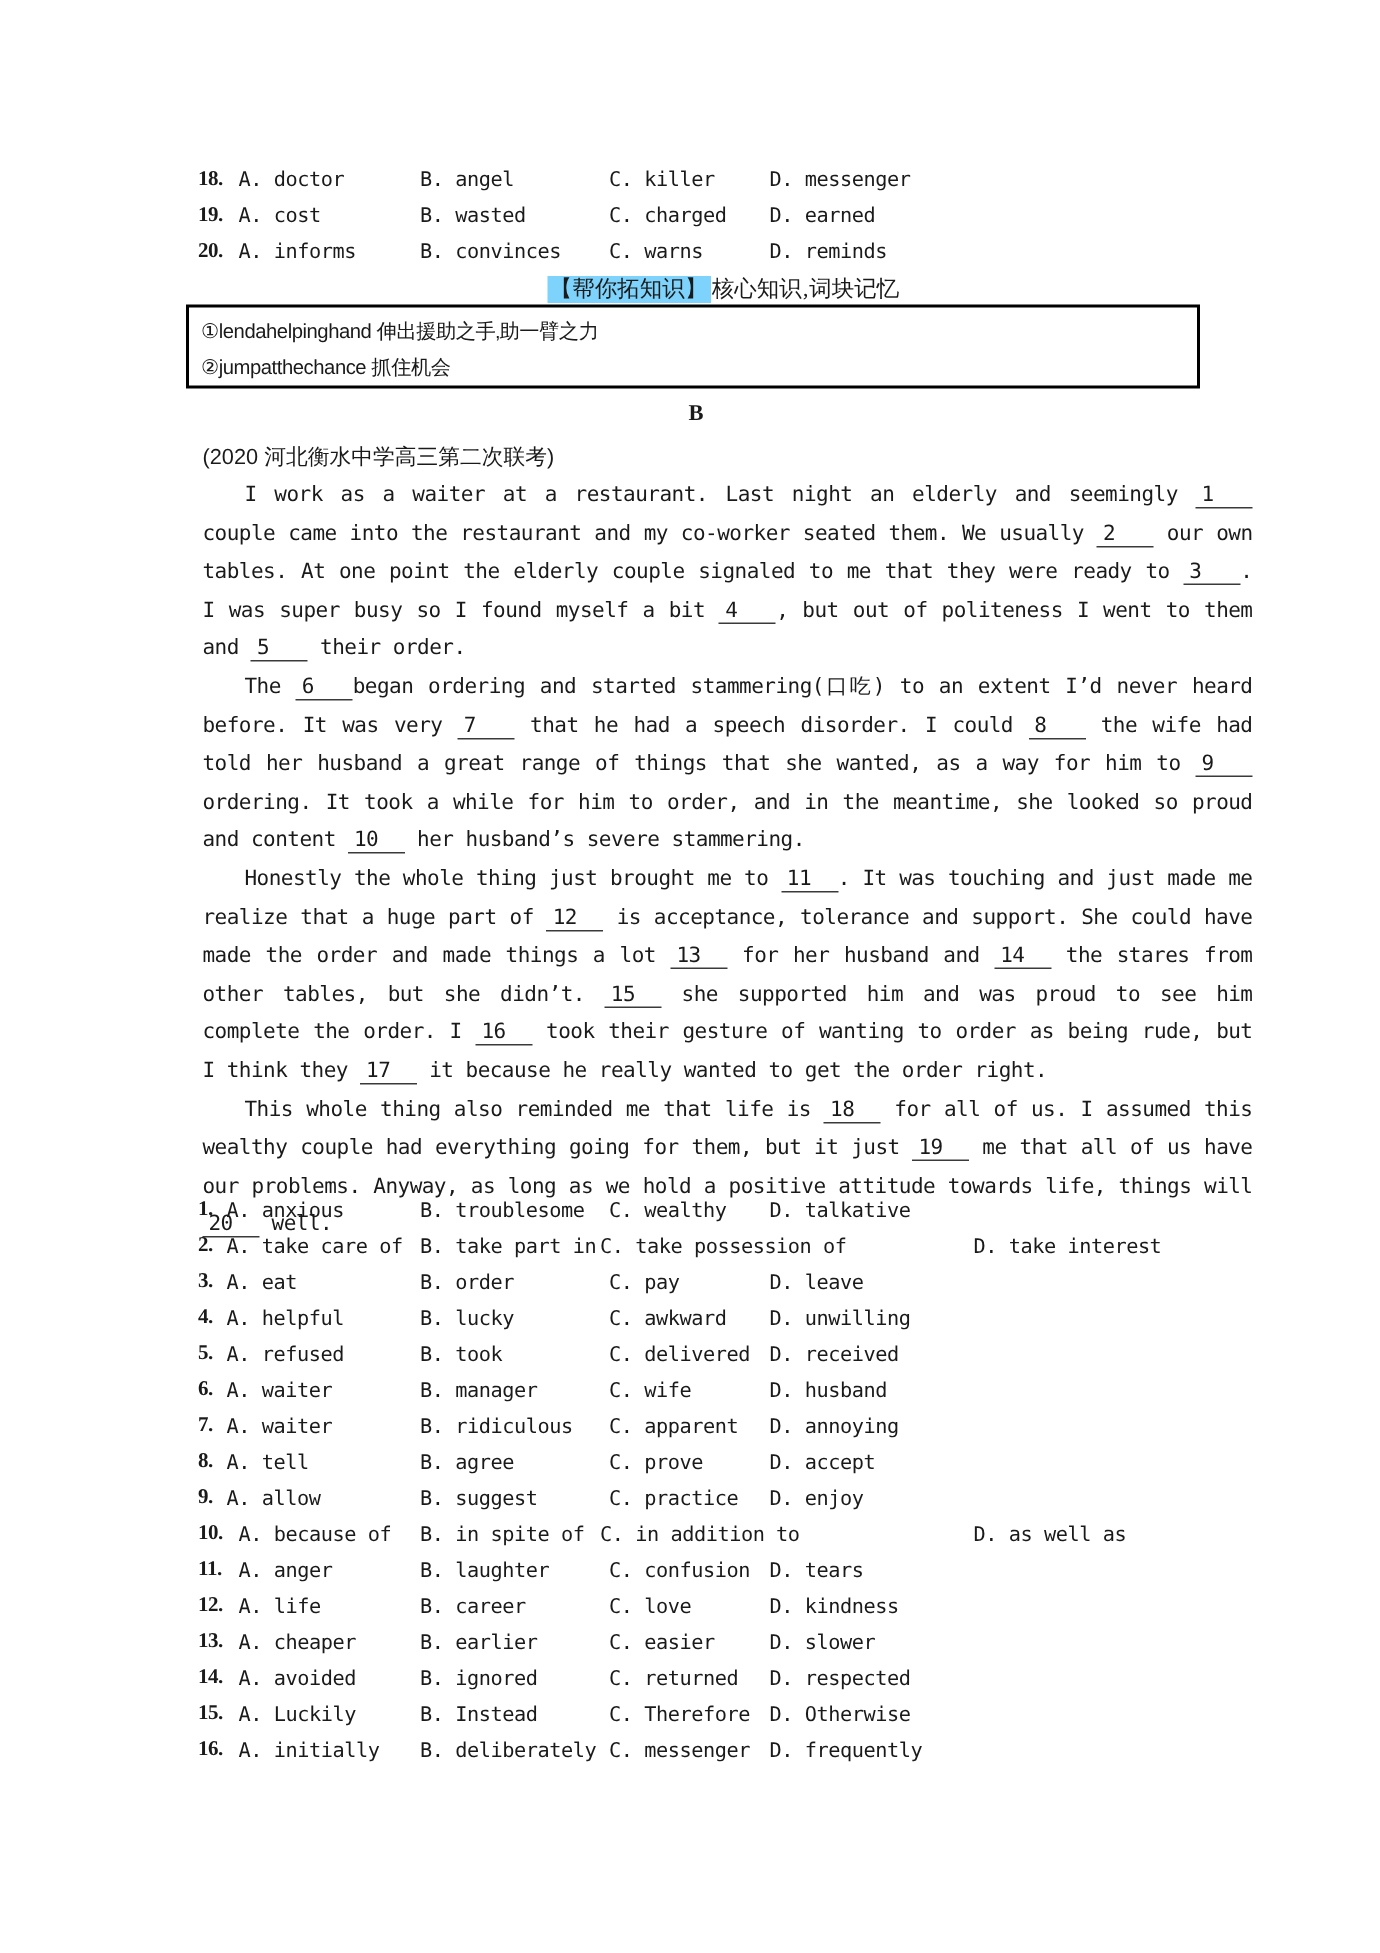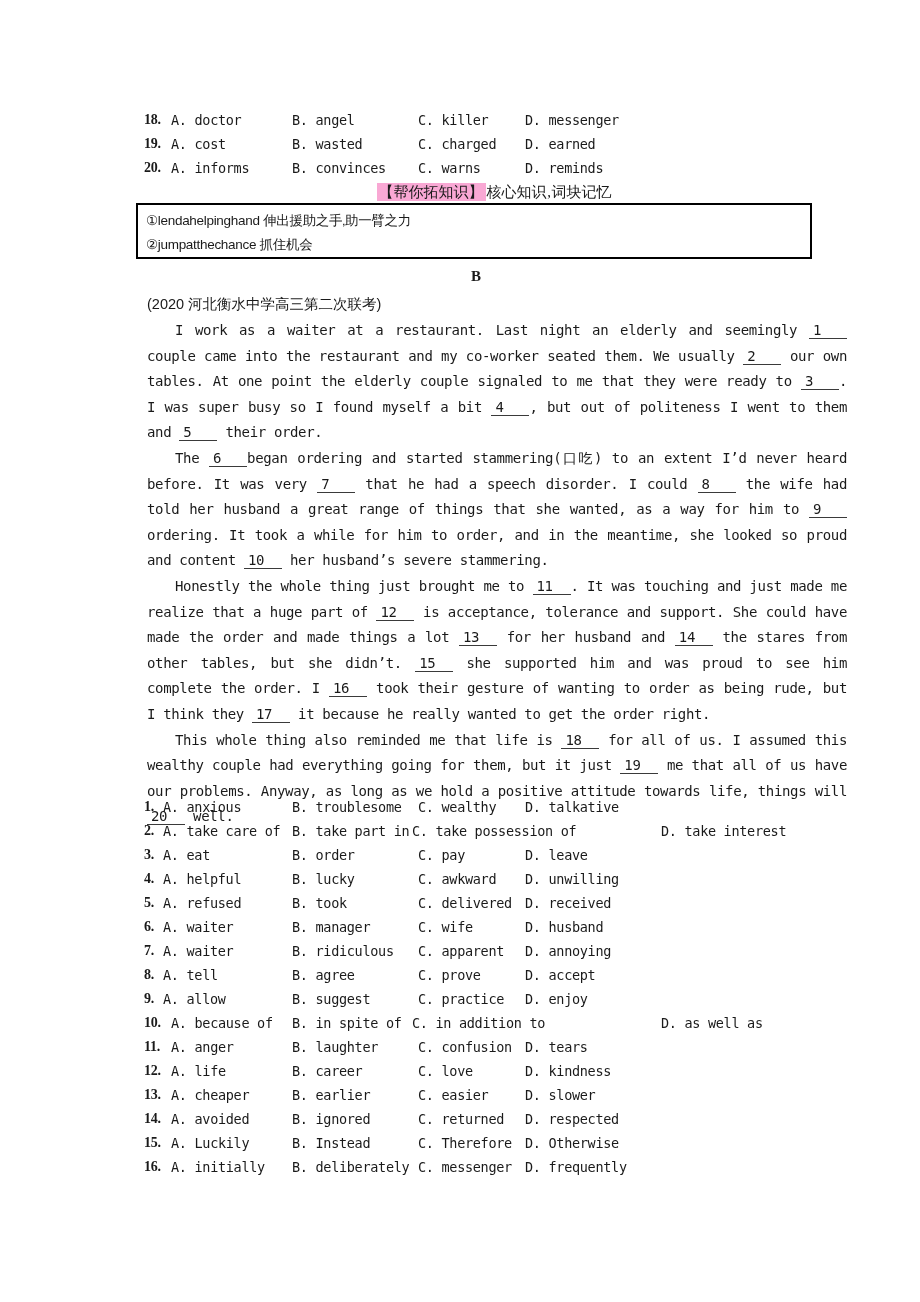--- a/index.html
+++ b/index.html
@@ -10,21 +10,21 @@
   body {
     width: 920px;
     height: 1302px;
     font-family: "Liberation Serif", serif;
     color: #1a1a1a;
     position: relative;
     overflow: hidden;
   }
   .page {
     position: absolute;
-    left: 16px; top: 0;
+    left: 4px; top: 0;
     width: 904px;
     height: 1302px;
   }
 
   
   .opt-block {
     position: absolute;
     left: 128px;
     width: 700px;
   }
@@ -60,21 +60,21 @@
     position: absolute;
     left: 128px;
     top: 183px;
     width: 700px;
     text-align: center;
     font-size: 15px;
     font-family: "Liberation Serif", serif;
     white-space: nowrap;
   }
   #kn-header .tag {
-    background: #f9a8d4;
+    background: #7dd3fc;
     padding: 1px 2px;
     margin-top: 12px;
   }
   #kn-header .sub {
     padding-left: 1px;
   }
 
   
   #kn-box {
     position: absolute;

